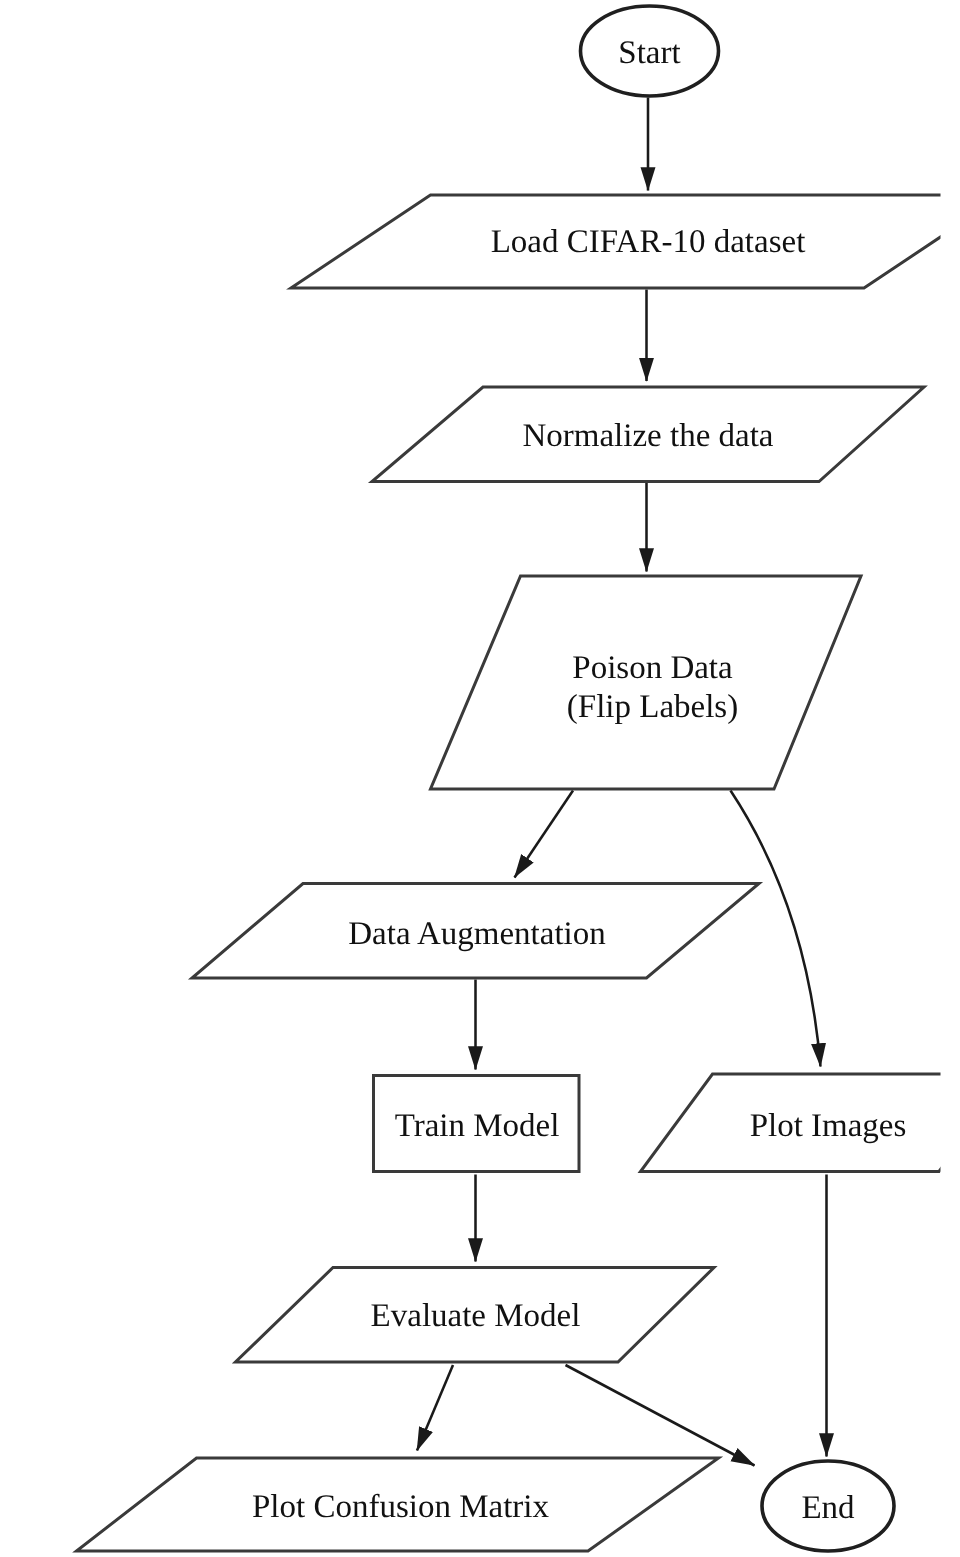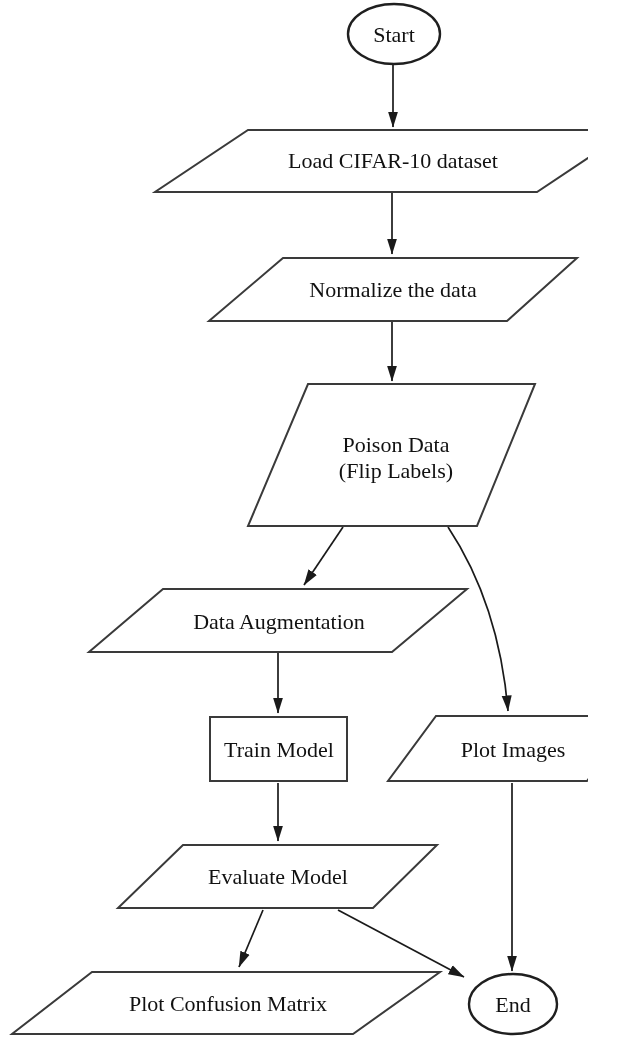--- a/index.html
+++ b/index.html
@@ -6,20 +6,21 @@
     margin: 0;
     padding: 0;
     background: #ffffff;
   }
   .page {
     position: relative;
     width: 588px;
     height: 1038px;
     background: #ffffff;
     overflow: hidden;
+    padding-left: 39px;
   }
   svg {
     display: block;
   }
   .shape {
     fill: #ffffff;
     stroke: #3a3a3a;
     stroke-width: 2;
   }
   .terminator {

